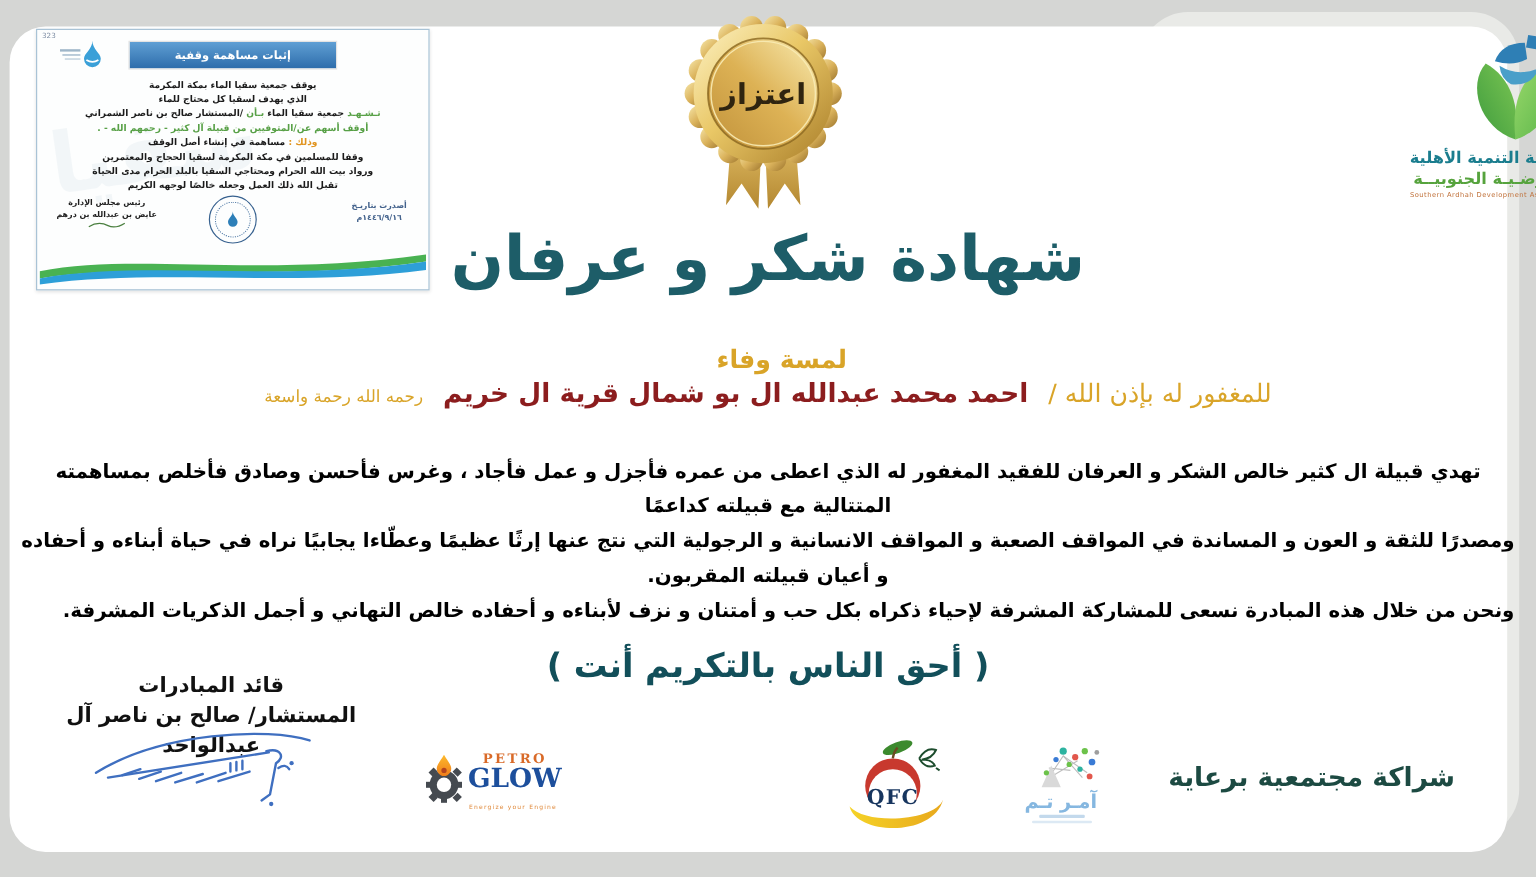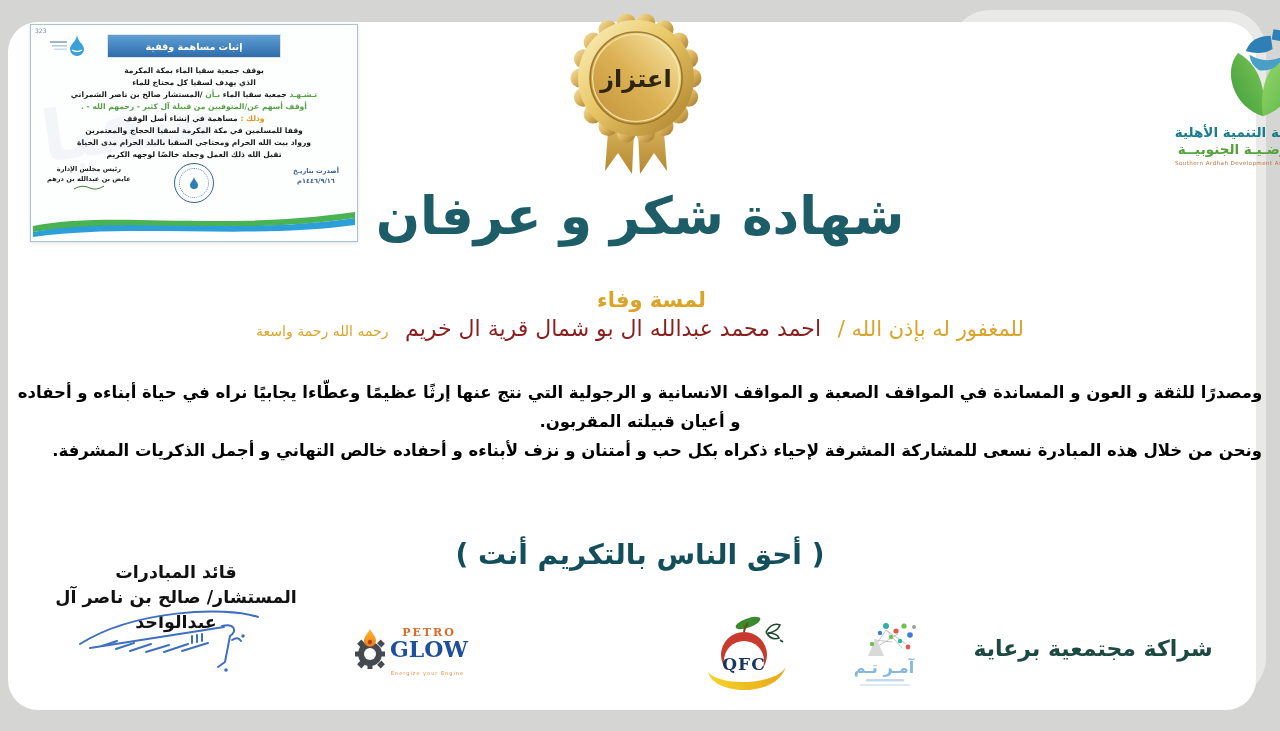--- a/index.html
+++ b/index.html
@@ -32,21 +32,21 @@
   
   .assoc{left:1147px;top:28px;width:164px;text-align:right;}
   .assoc-l1{font-size:13.5px;font-weight:bold;color:#1a7d8e;line-height:17px;}
   .assoc-l2{font-size:13.5px;font-weight:bold;color:#56a33d;line-height:17px;letter-spacing:1px;}
   .assoc-l3{font-size:5.6px;color:#c0713a;margin-top:2px;letter-spacing:.4px;}
   
   .medal{left:566px;top:6px;}
   .main-title{left:0;right:0;top:186px;text-align:center;font-size:52px;font-weight:bold;color:#1d5d68;direction:rtl;}
   .subtitle{left:0;right:0;top:288px;text-align:center;font-size:21px;font-weight:bold;color:#d9a428;direction:rtl;padding-left:23px;}
   .dedication{left:0;right:0;top:316px;text-align:center;direction:rtl;color:#d9a428;font-size:21px;}
-  .dedication .dname{color:#8c1d1e;font-weight:normal;font-size:22px;margin:0 10px;}
+  .dedication .dname{color:#8c1d1e;font-weight:bold;font-size:22px;margin:0 10px;}
   .dedication .dsuffix{font-size:14px;}
   .body-par{left:14px;right:14px;top:378px;direction:rtl;font-weight:bold;color:#000;
             font-size:16.5px;line-height:29px;text-align:center;}
   .body-par .l3{text-align:right;padding-right:4px;}
   .quote{left:0;right:0;top:538px;text-align:center;direction:rtl;font-size:28px;font-weight:bold;color:#124f5a;}
   
   .leader{left:26px;top:560px;width:300px;text-align:center;font-size:17.5px;font-weight:bold;color:#111;
           line-height:25px;direction:rtl;}
   .signature{left:72px;top:600px;}
   
@@ -213,20 +213,21 @@
   <div class="abs main-title">شهادة شكر و عرفان</div>
   <div class="abs subtitle">لمسة وفاء</div>
 
   <div class="abs dedication">
     <span>للمغفور له بإذن الله /</span>
     <span class="dname">احمد محمد عبدالله ال بو شمال قرية ال خريم</span>
     <span class="dsuffix">رحمه الله رحمة واسعة</span>
   </div>
 
   <div class="abs body-par">
+    <div>تهدي قبيلة ال كثير خالص الشكر و العرفان للفقيد المغفور له الذي اعطى من عمره فأجزل و عمل فأجاد ، وغرس فأحسن وصادق فأخلص بمساهمته المتتالية مع قبيلته كداعمًا</div>
     <div>ومصدرًا للثقة و العون و المساندة في المواقف الصعبة و المواقف الانسانية و الرجولية التي نتج عنها إرثًا عظيمًا وعطّاءا يجابيًا نراه في حياة أبناءه و أحفاده و أعيان قبيلته المقربون.</div>
     <div class="l3">ونحن من خلال هذه المبادرة نسعى للمشاركة المشرفة لإحياء ذكراه بكل حب و أمتنان و نزف لأبناءه و أحفاده خالص التهاني و أجمل الذكريات المشرفة.</div>
   </div>
 
   <div class="abs quote">( أحق الناس بالتكريم أنت )</div>
 
   <div class="abs leader">
     <div>قائد المبادرات</div>
     <div>المستشار/ صالح بن ناصر آل عبدالواحد</div>
   </div>

